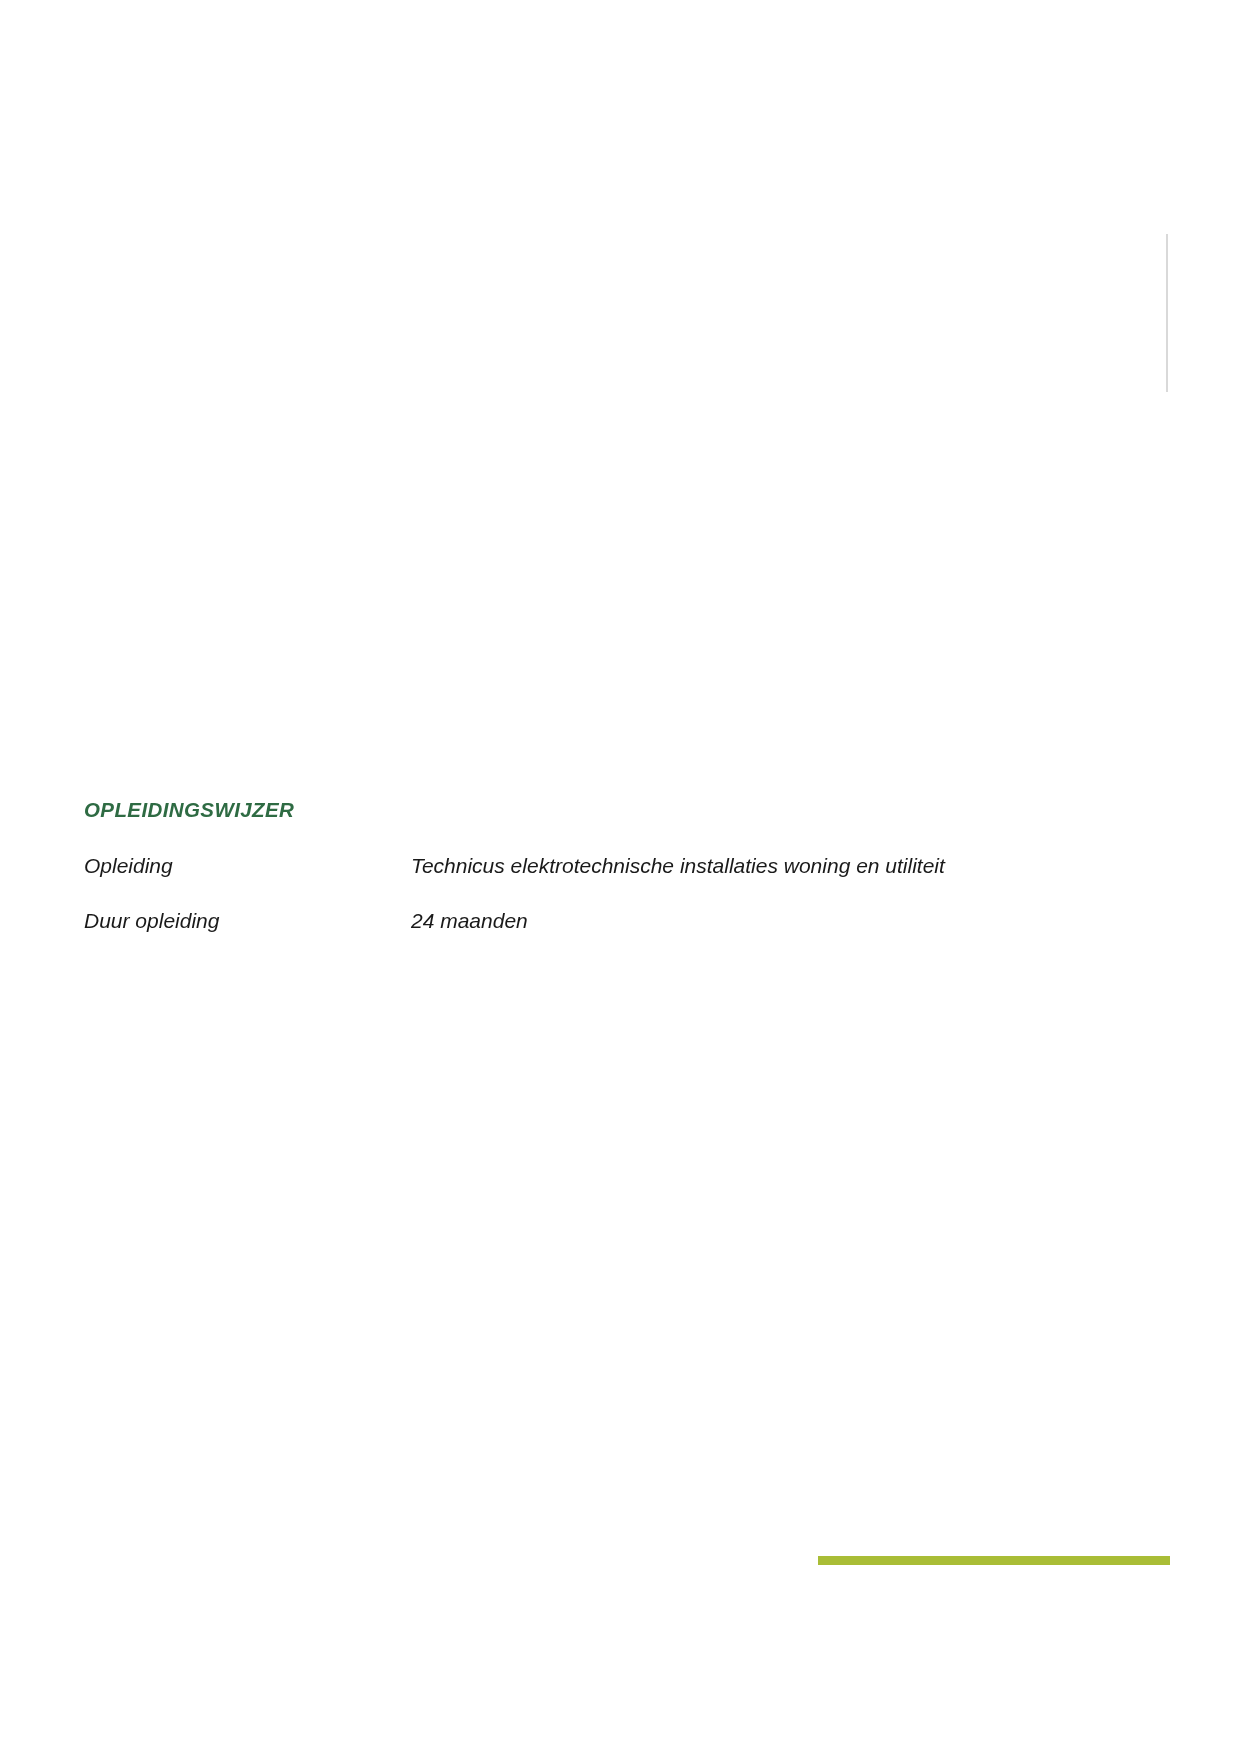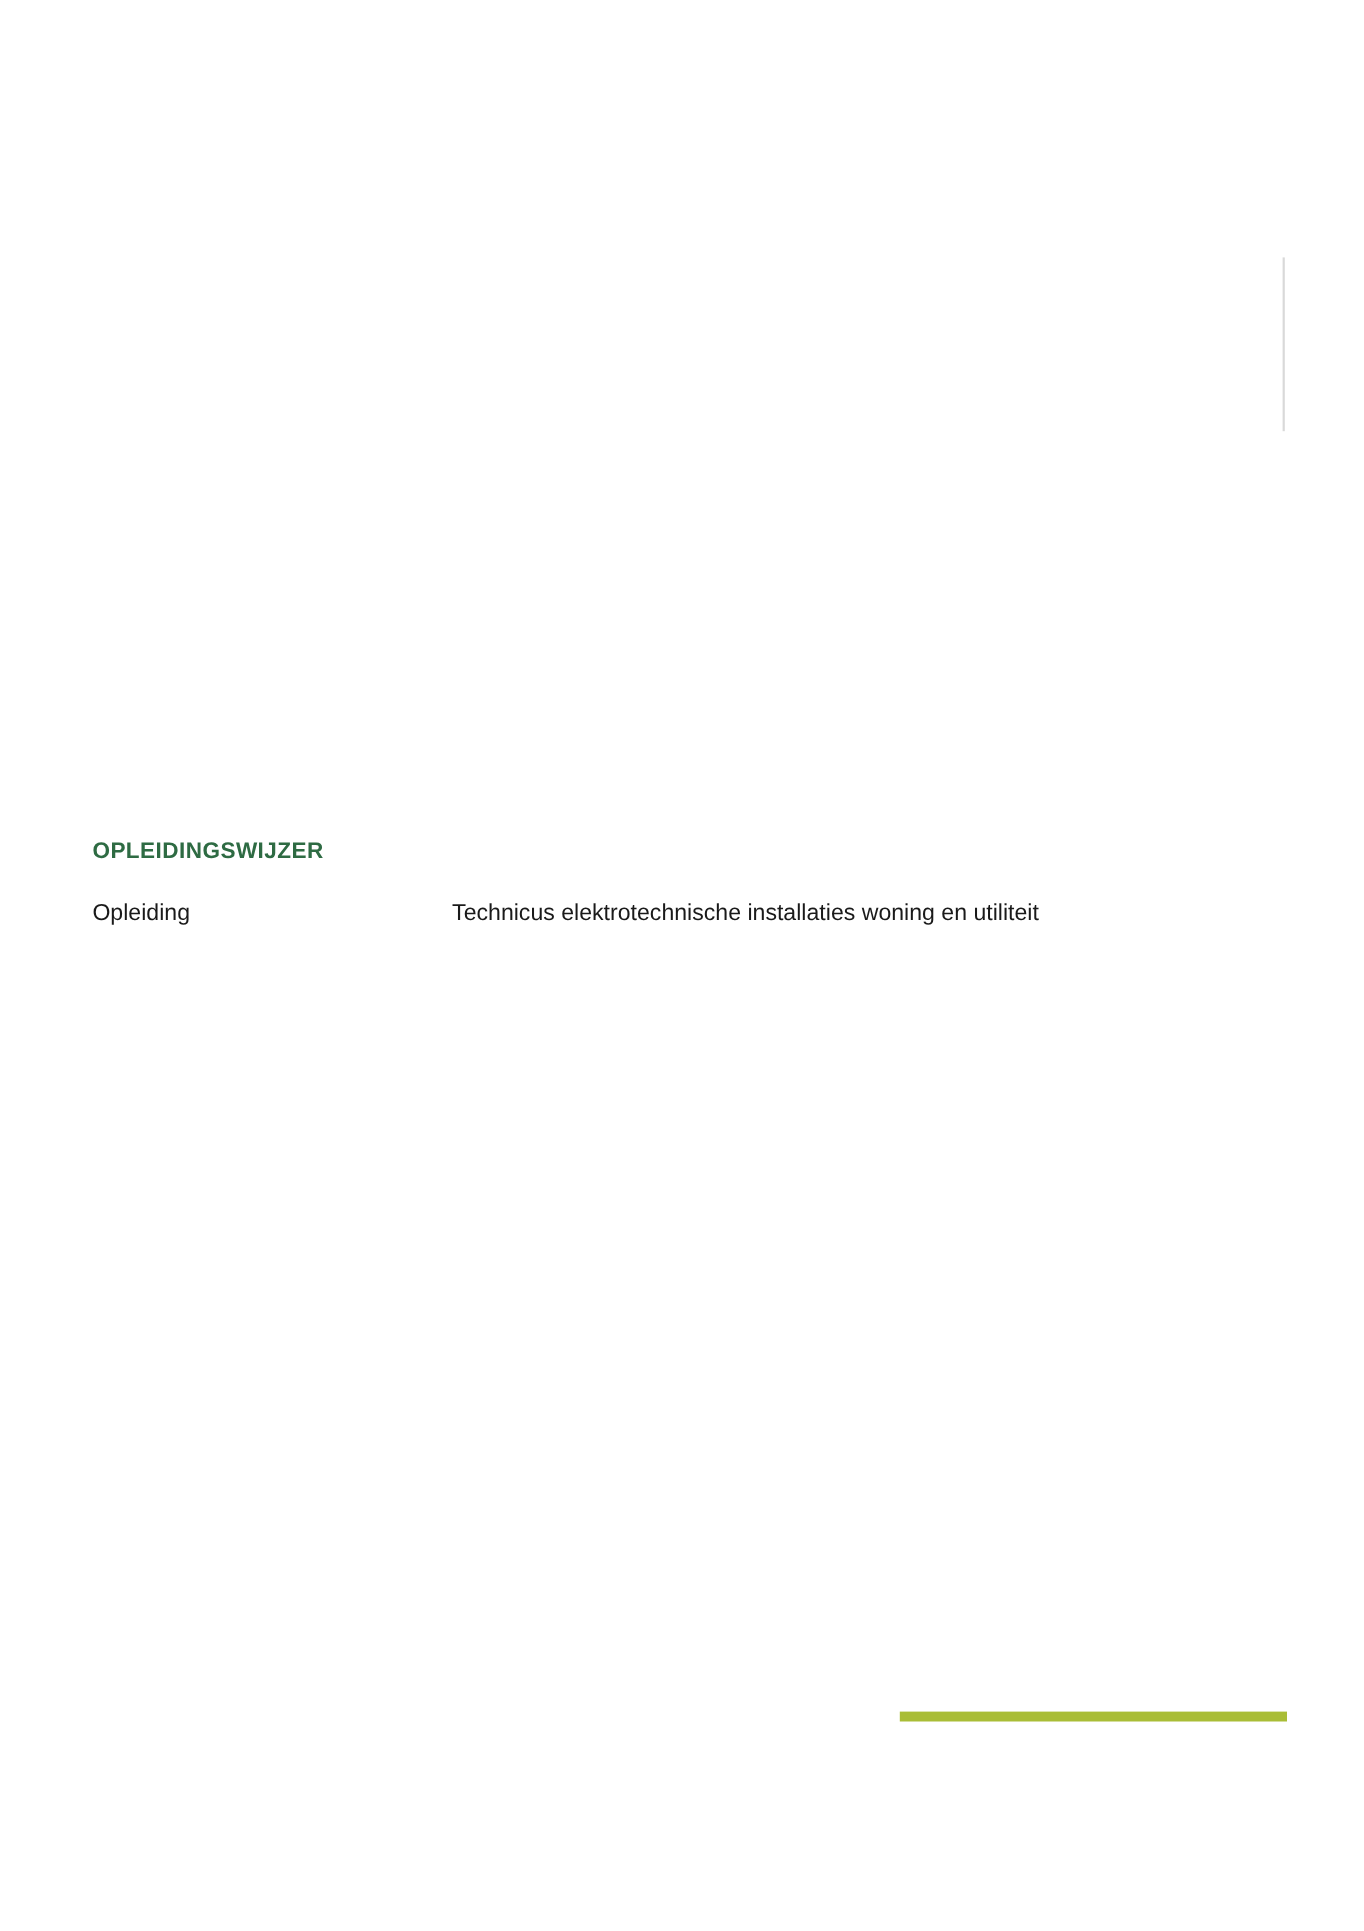--- a/index.html
+++ b/index.html
@@ -28,22 +28,23 @@
     left: 1166px;
     top: 234px;
     width: 2px;
     height: 158px;
     background: #d9d9d9;
   }
 
   .content {
     position: absolute;
     left: 84px;
-    top: 762px;
+    top: 798px;
     width: 1060px;
+    font-style: italic;
   }
 
   .doc-title {
     font-size: 20.5px;
     font-weight: bold;
     letter-spacing: 0.4px;
     color: #2e6b43;
     margin: 0 0 30px 0;
     line-height: 1.2;
   }
@@ -91,20 +92,24 @@
   <div class="content">
 
     <h1 class="doc-title">OPLEIDINGSWIJZER</h1>
 
     <table class="info-table">
       <tbody>
         <tr>
           <td class="label">Opleiding</td>
           <td class="value">Technicus elektrotechnische installaties woning en utiliteit</td>
         </tr>
+        <tr>
+          <td class="label">Duur opleiding</td>
+          <td class="value">24 maanden</td>
+        </tr>
       </tbody>
     </table>
 
   </div>
 
   <div class="bottom-bar"></div>
 
 </div>
 
 </body></html>

